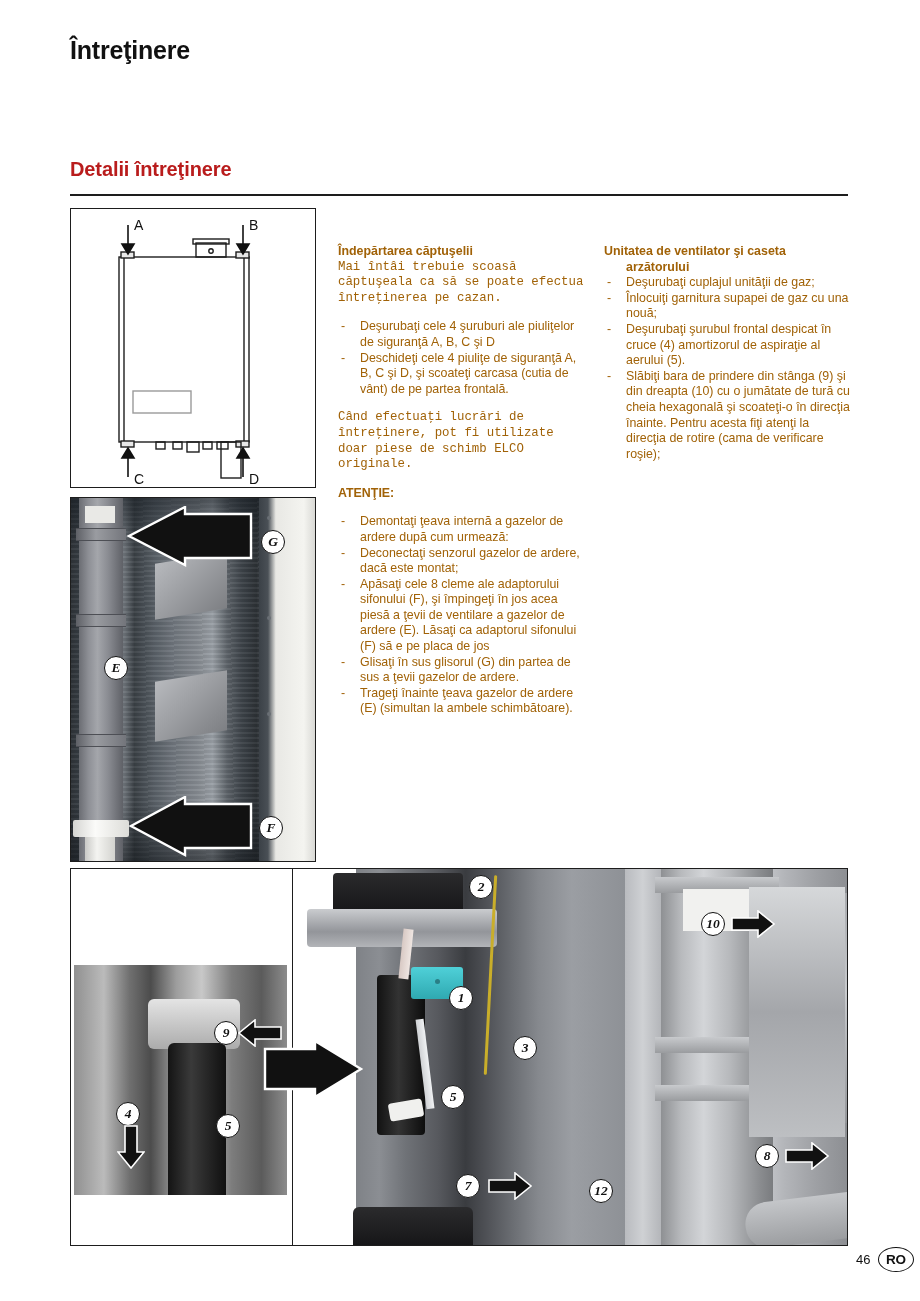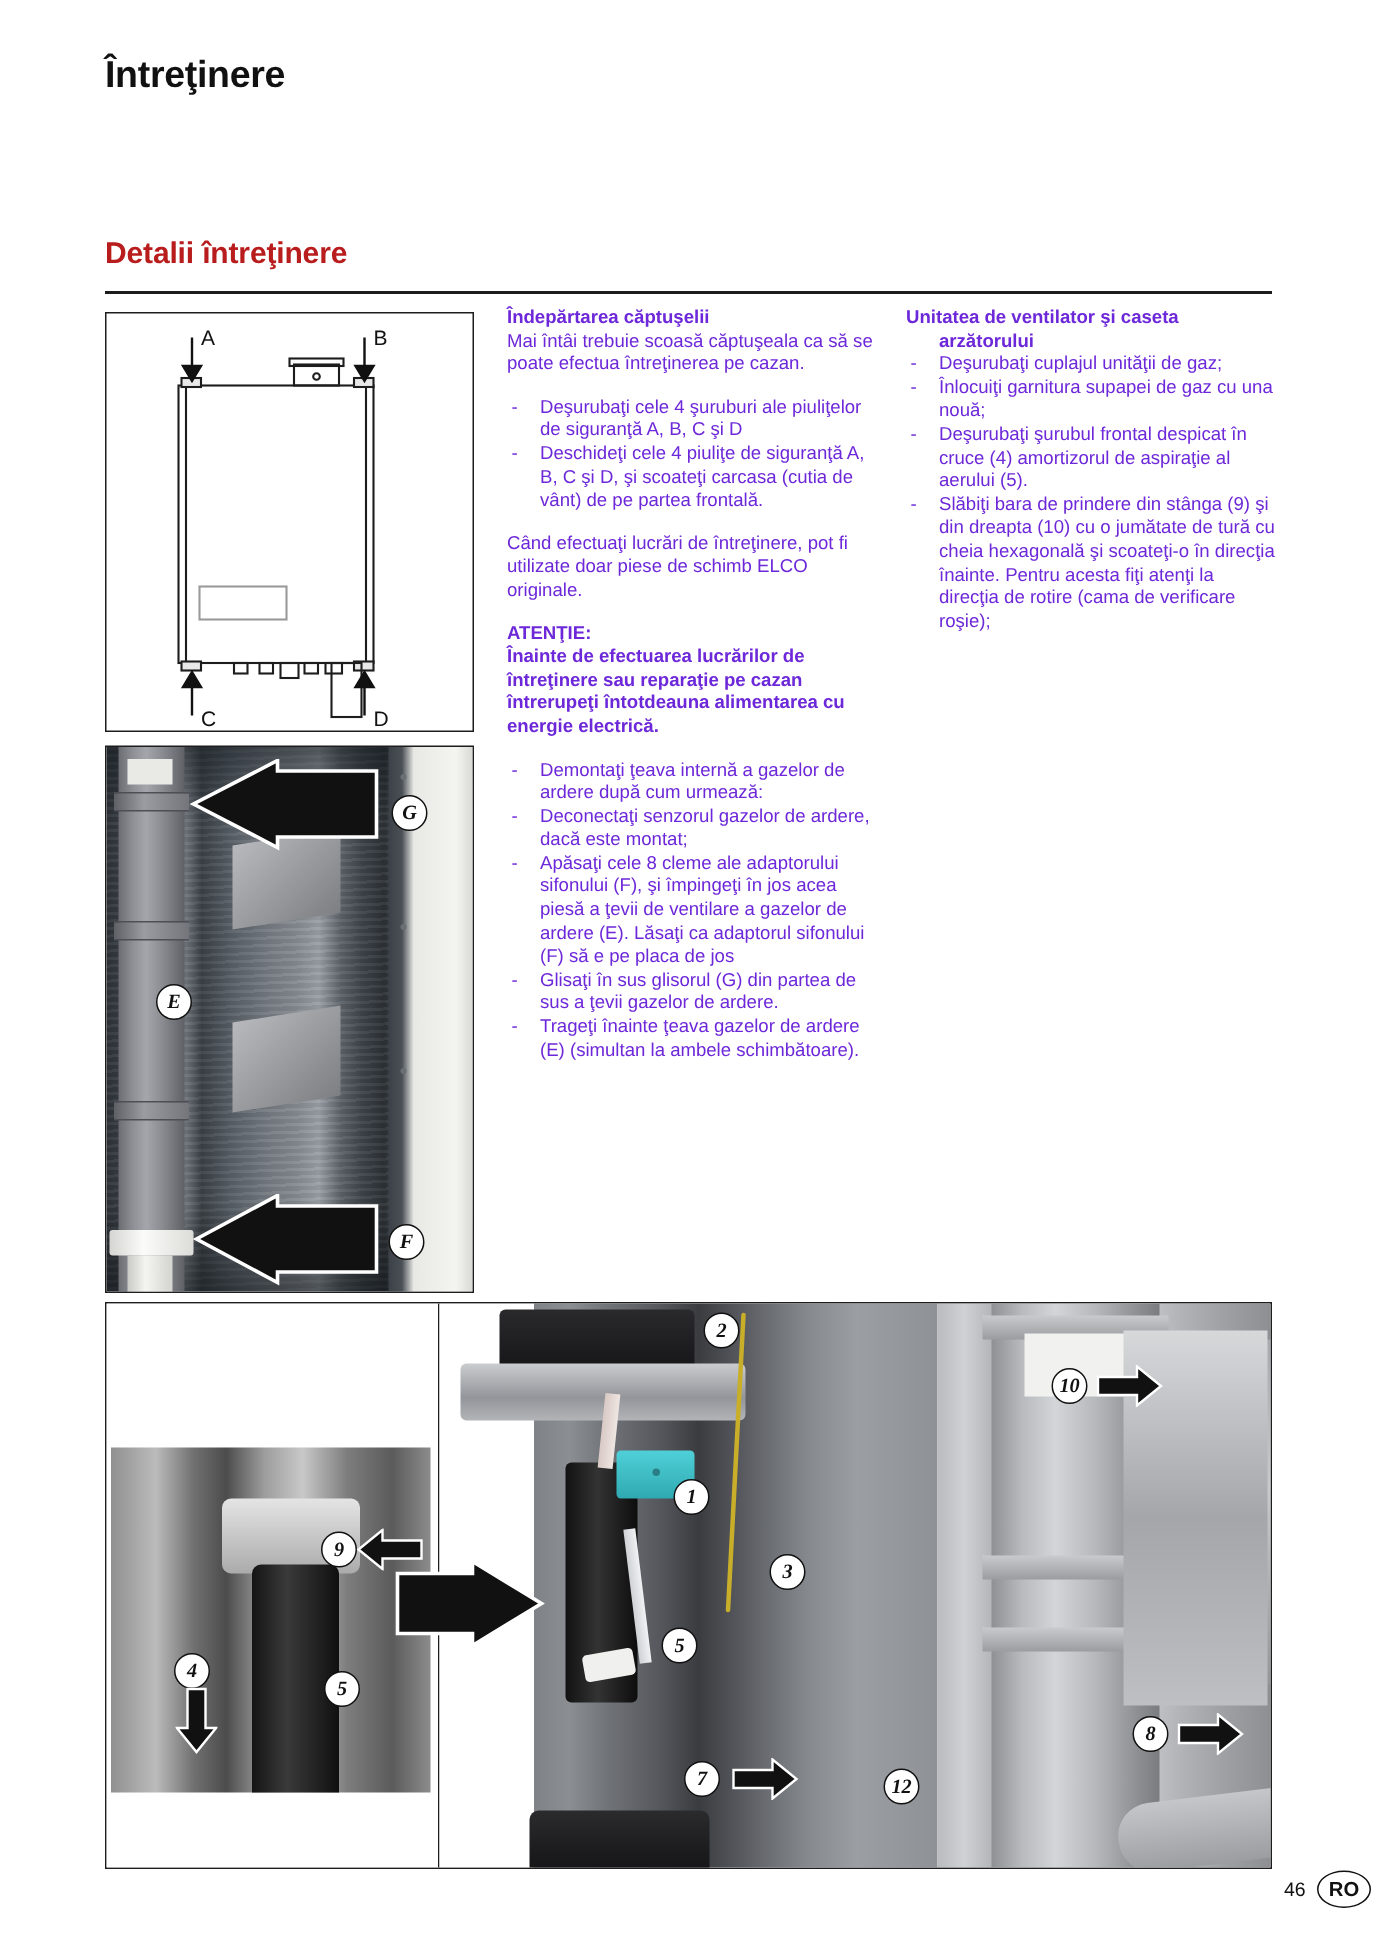--- a/index.html
+++ b/index.html
@@ -19,24 +19,24 @@
   }
   .h-section{
     position:absolute;left:70px;top:158px;
     font-size:20px;font-weight:bold;letter-spacing:-0.1px;color:#b91c1c;
   }
   .rule{
     position:absolute;left:70px;top:194px;width:778px;height:2px;background:#1d1d1d;
   }
 
   
-  .col{position:absolute;font-size:12.4px;line-height:15.6px;color:#6d28d9;}
+  .col{position:absolute;font-size:12.4px;line-height:15.6px;color:#a16207;margin-top:40px;}
   .col-mid{left:338px;top:204px;width:252px;}
   .col-right{left:604px;top:204px;width:248px;}
-  .col p{margin:0 0 13px 0;}
+  .col p{margin:0 0 13px 0;font-family:Liberation Mono, monospace;}
   .col h4{margin:0;font-size:12.4px;line-height:15.6px;font-weight:bold;}
   .col h4.indent2{text-indent:0;padding-left:22px;}
   .bold-block{font-weight:bold;}
   ul.dash{list-style:none;margin:0 0 13px 0;padding:0;}
   ul.dash li{
     position:relative;padding-left:22px;margin:0 0 0 0;
   }
   ul.dash li::before{
     content:"-";position:absolute;left:3px;top:0;
   }
@@ -311,21 +311,20 @@
   <div class="col col-mid">
     <h4>Îndepărtarea căptuşelii</h4>
     <p>Mai întâi trebuie scoasă căptuşeala ca să se poate efectua întreţinerea pe cazan.</p>
     <ul class="dash">
       <li>Deşurubaţi cele 4 şuruburi ale piuliţelor de siguranţă A, B, C şi D</li>
       <li>Deschideţi cele 4 piuliţe de siguranţă A, B, C şi D, şi scoateţi carcasa (cutia de vânt) de pe partea frontală.</li>
     </ul>
     <p>Când efectuaţi lucrări de întreţinere, pot fi utilizate doar piese de schimb ELCO originale.</p>
     <div class="bold-block">
       <div>ATENŢIE:</div>
-      <div>Înainte de efectuarea lucrărilor de întreţinere sau reparaţie pe cazan întrerupeţi întotdeauna alimentarea cu energie electrică.</div>
     </div>
     <div class="gap"></div>
     <ul class="dash">
       <li>Demontaţi ţeava internă a gazelor de ardere după cum urmează:</li>
       <li>Deconectaţi senzorul gazelor de ardere, dacă este montat;</li>
       <li>Apăsaţi cele 8 cleme ale adaptorului sifonului (F), şi împingeţi în jos acea piesă a ţevii de ventilare a gazelor de ardere (E). Lăsaţi ca adaptorul sifonului (F) să e pe placa de jos</li>
       <li>Glisaţi în sus glisorul (G) din partea de sus a ţevii gazelor de ardere.</li>
       <li>Trageţi înainte ţeava gazelor de ardere (E)  (simultan la ambele schimbătoare).</li>
     </ul>
   </div>

